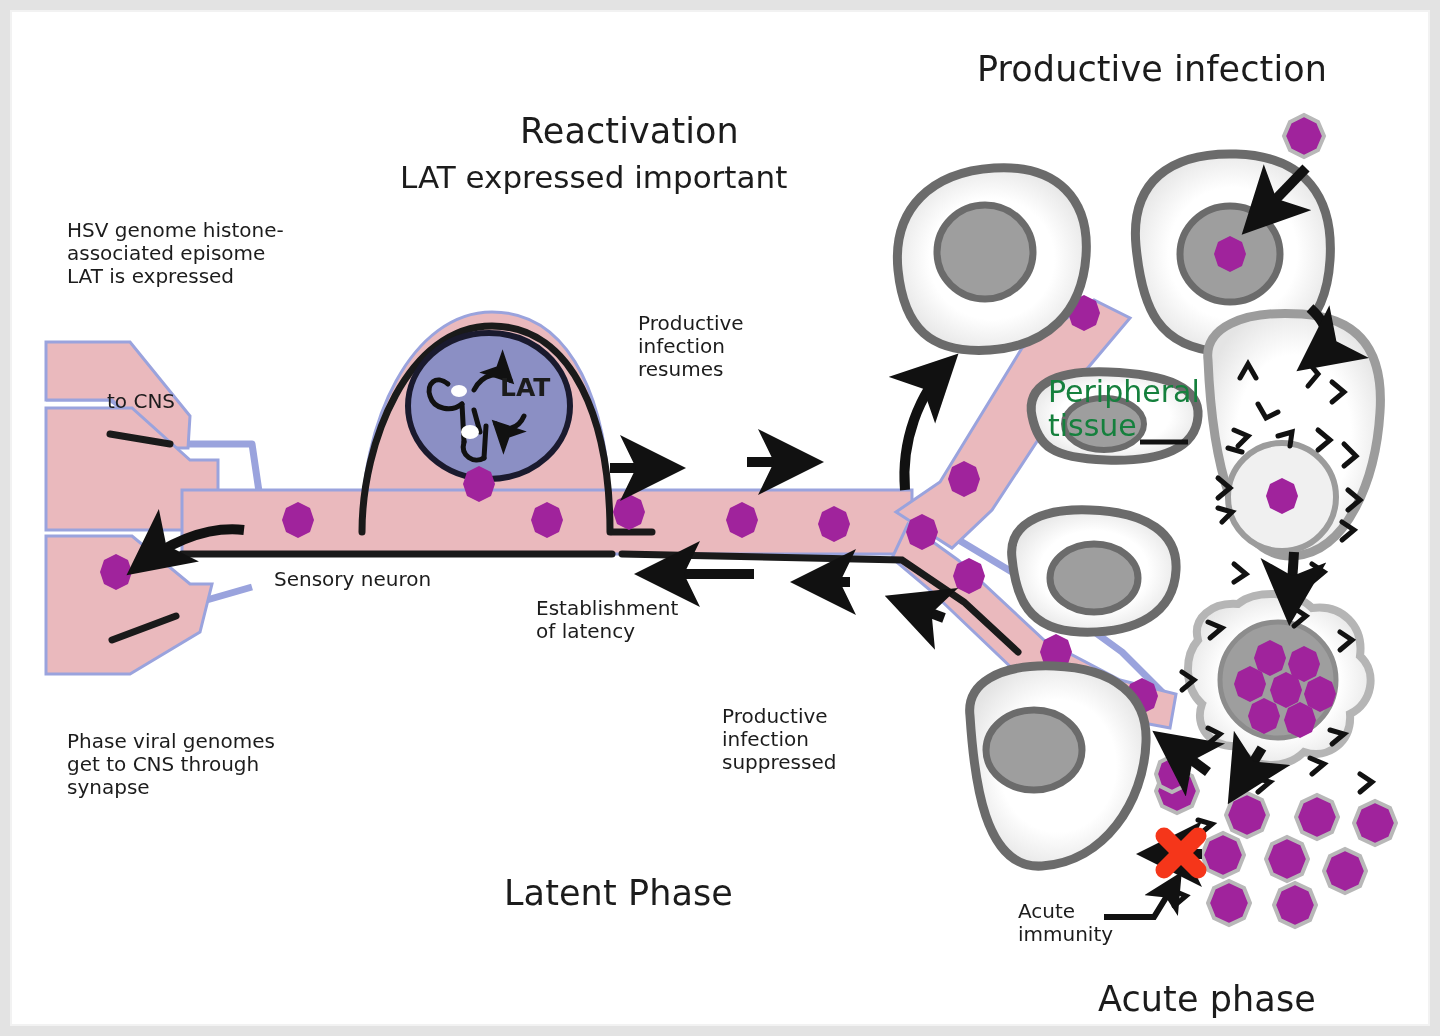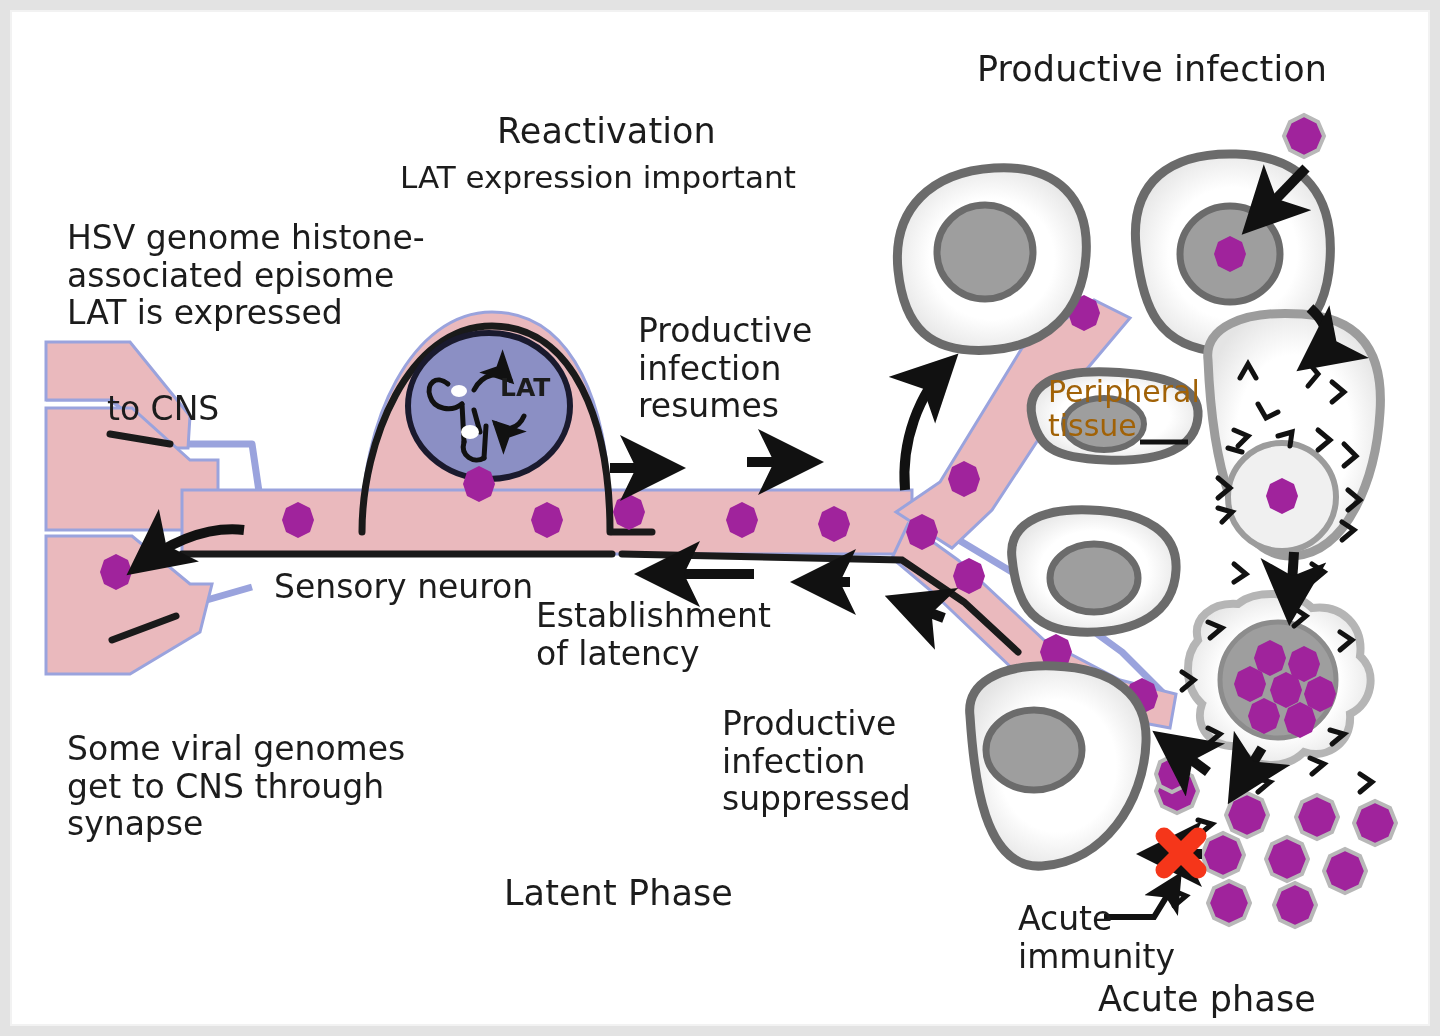--- a/index.html
+++ b/index.html
@@ -39,21 +39,21 @@
   .lbl {
     position: absolute;
     color: #1c1c1c;
     font-family: "DejaVu Sans", sans-serif;
     line-height: 1.14;
     white-space: pre;
     pointer-events: none;
   }
   .t-head { font-size: 35px; font-weight: normal; letter-spacing: 0.1px; }
   .t-sub  { font-size: 31px; }
-  .t-body { font-size: 33px; }
+  .t-body { font-size: 20px; }
   .t-small{ font-size: 30px; }
   .t-nuc  { font-size: 25px; font-weight: bold; }
 </style>
 </head>
 <body>
 
 <div id="frame">
   <div id="inner">
 
     <svg class="stage" viewBox="0 0 1420 1016">
@@ -307,23 +307,23 @@
         <path stroke-width="5" d="M1128,430 L1176,430"></path>
       </g>
 
       <g stroke="#f5361a" stroke-width="17" stroke-linecap="round">
         <path d="M1152,824 L1186,858"></path>
         <path d="M1186,824 L1152,858"></path>
       </g>
 
     </svg>
 
-    <div class="lbl t-head" style="left:485px; top:100px;text-align:center;">Reactivation</div>
-
-    <div class="lbl t-sub" style="left:388px; top:148px;">LAT expression important</div>
+    <div class="lbl t-head" style="left:508px; top:100px;text-align:center;">Reactivation</div>
+
+    <div class="lbl t-sub" style="left:388px; top:148px;">LAT expressed important</div>
 
     <div class="lbl t-head" style="left:965px; top:38px;">Productive infection</div>
 
     <div class="lbl t-body" style="left:55px; top:207px;">HSV genome histone-
 associated episome
 LAT is expressed</div>
 
     <div class="lbl t-body" style="left:95px; top:378px;">to CNS</div>
 
     <div class="lbl t-body" style="left:626px; top:300px;">Productive
@@ -332,27 +332,27 @@
 
     <div class="lbl t-body" style="left:262px; top:556px;">Sensory neuron</div>
 
     <div class="lbl t-body" style="left:524px; top:585px;">Establishment
 of latency</div>
 
     <div class="lbl t-body" style="left:710px; top:693px;">Productive
 infection
 suppressed</div>
 
-    <div class="lbl t-body" style="left:55px; top:718px;">Some viral genomes
+    <div class="lbl t-body" style="left:55px; top:718px;">Phase viral genomes
 get to CNS through
 synapse</div>
 
     <div class="lbl t-head" style="left:492px; top:862px;">Latent Phase</div>
 
-    <div class="lbl t-small" style="left:1036px; top:363px; color:#a16207;">Peripheral
+    <div class="lbl t-small" style="left:1036px; top:363px; color:#15803d;">Peripheral
 tissue</div>
 
     <div class="lbl t-body" style="left:1006px; top:888px;">Acute
 immunity</div>
 
     <div class="lbl t-head" style="left:1060px; top:968px;margin-left:26px;">Acute phase</div>
 
     <div class="lbl t-nuc" style="left:488px; top:362px;">LAT</div>
 
   </div>

